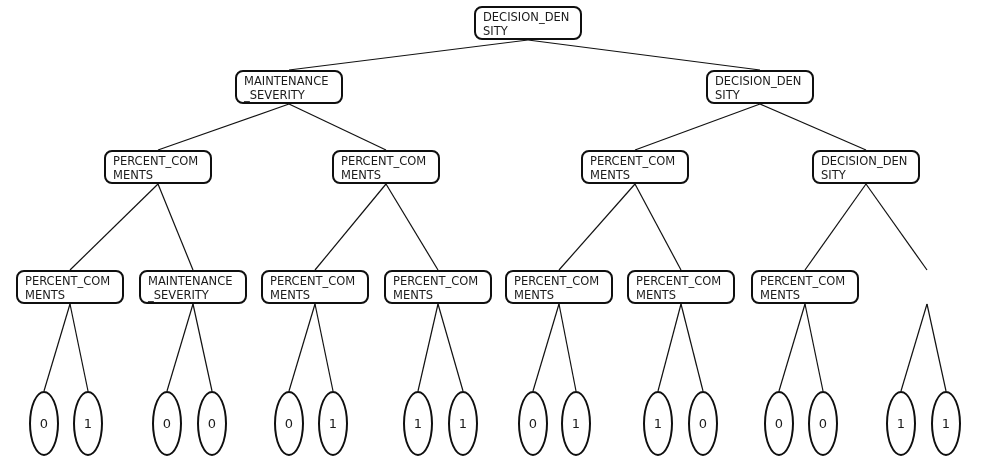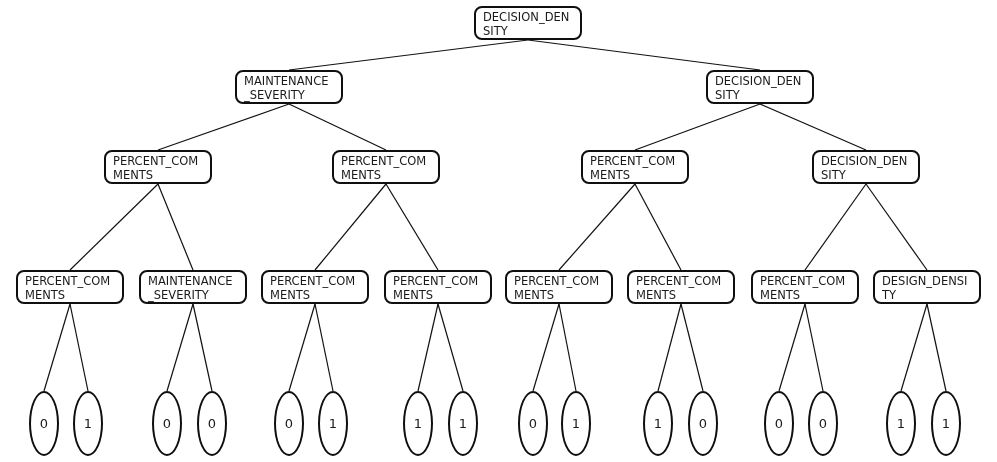--- a/index.html
+++ b/index.html
@@ -109,21 +109,20 @@
   <div class="node" style="left:581px;top:150px">PERCENT_COMMENTS</div>
   <div class="node" style="left:812px;top:150px">DECISION_DENSITY</div>
 
   <div class="node" style="left:16px;top:270px">PERCENT_COMMENTS</div>
   <div class="node" style="left:139px;top:270px">MAINTENANCE_SEVERITY</div>
   <div class="node" style="left:261px;top:270px">PERCENT_COMMENTS</div>
   <div class="node" style="left:384px;top:270px">PERCENT_COMMENTS</div>
   <div class="node" style="left:505px;top:270px">PERCENT_COMMENTS</div>
   <div class="node" style="left:627px;top:270px">PERCENT_COMMENTS</div>
   <div class="node" style="left:751px;top:270px">PERCENT_COMMENTS</div>
-  <div class="node" style="left:873px;top:270px">DESIGN_DENSITY</div>
 
   <div class="leaf" style="left:29px;top:391px">0</div>
   <div class="leaf" style="left:73px;top:391px">1</div>
   <div class="leaf" style="left:152px;top:391px">0</div>
   <div class="leaf" style="left:197px;top:391px">0</div>
   <div class="leaf" style="left:274px;top:391px">0</div>
   <div class="leaf" style="left:318px;top:391px">1</div>
   <div class="leaf" style="left:403px;top:391px">1</div>
   <div class="leaf" style="left:448px;top:391px">1</div>
   <div class="leaf" style="left:518px;top:391px">0</div>

